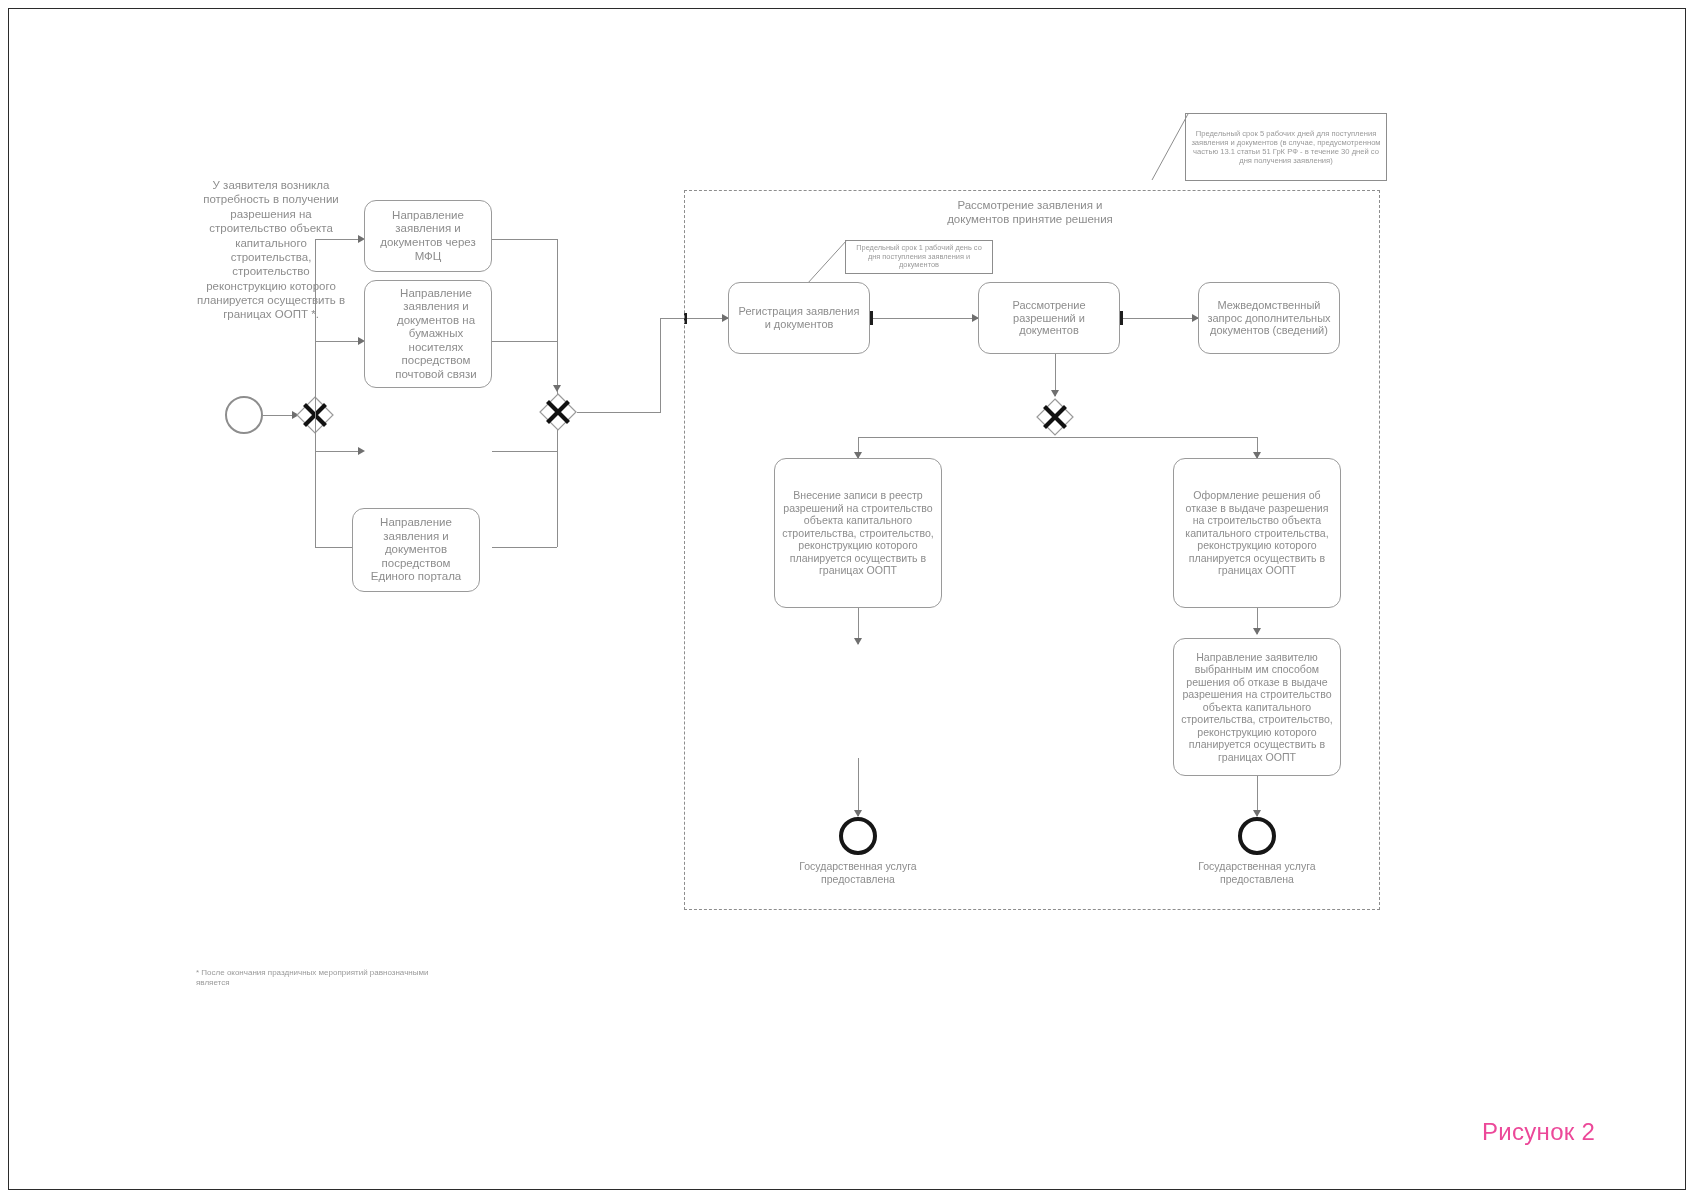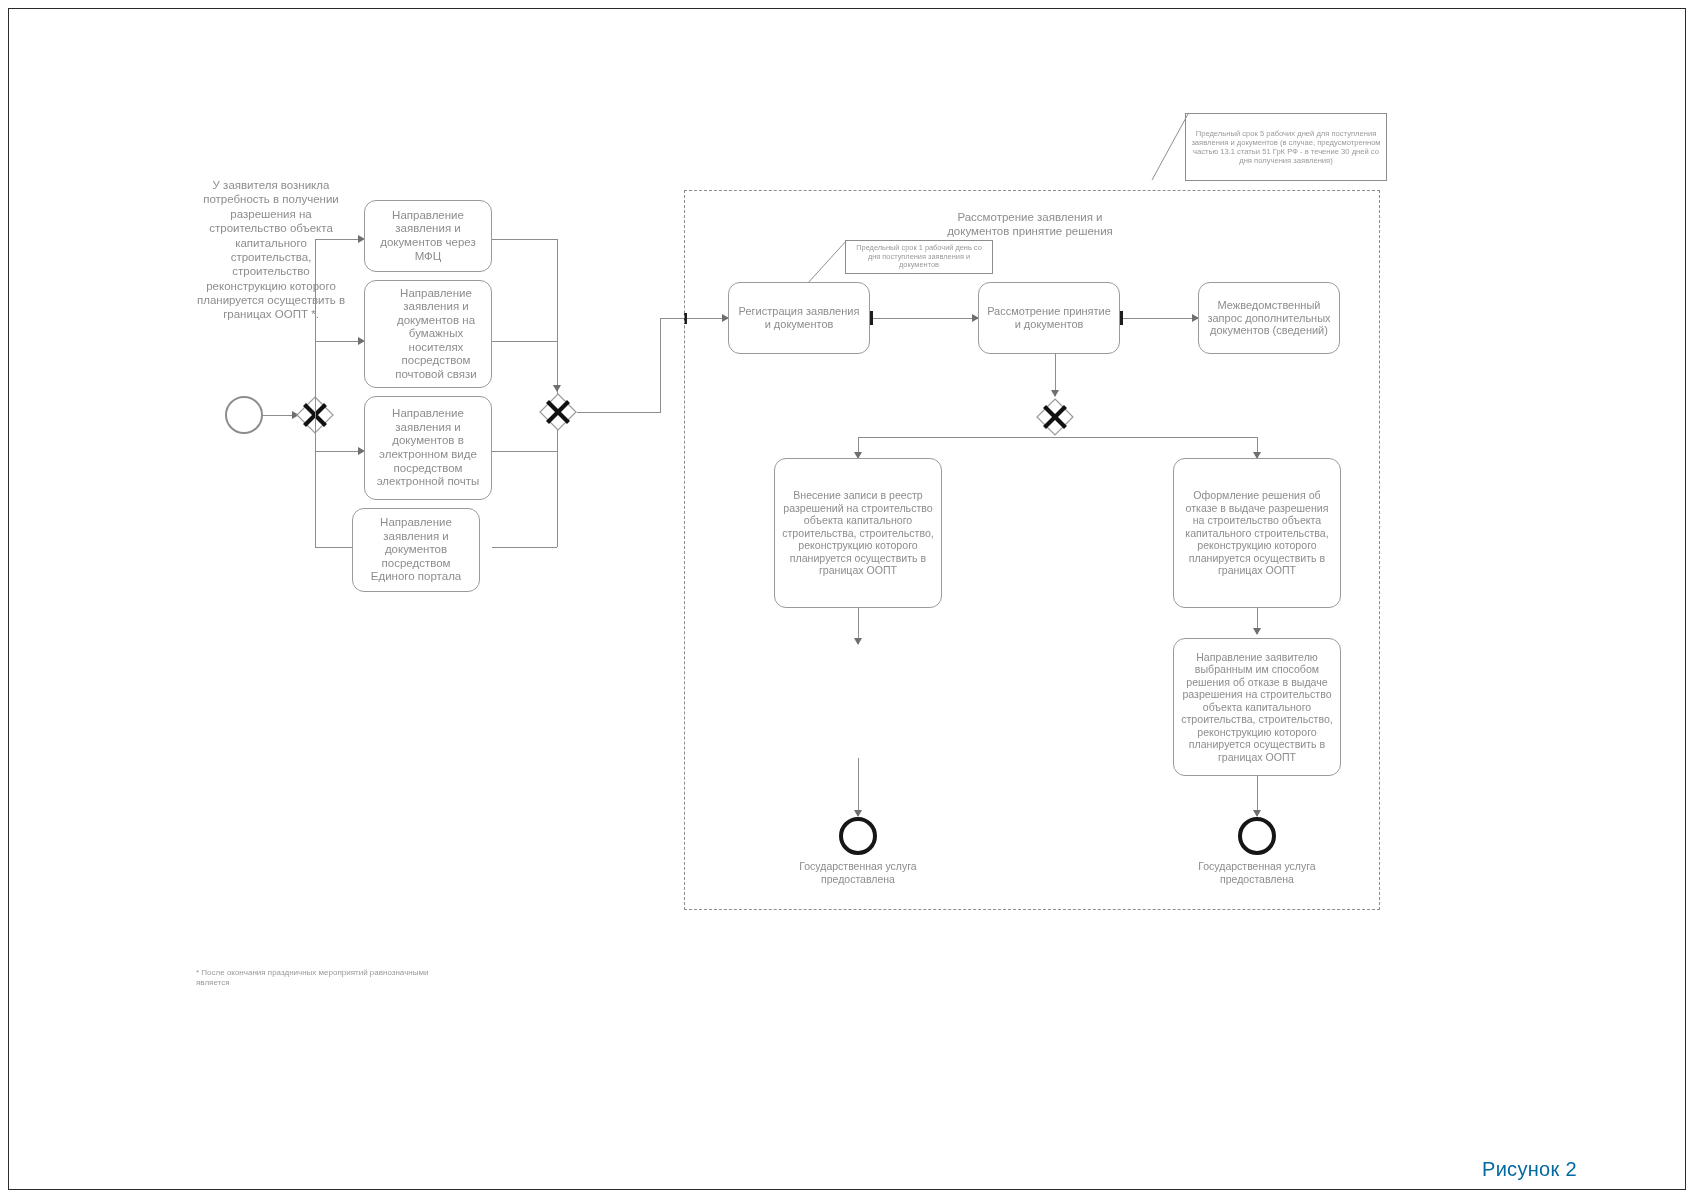--- a/index.html
+++ b/index.html
@@ -41,21 +41,21 @@
   .ln{position:absolute;background:#8d8d8d;}
   .ln.h{height:1px;}
   .ln.v{width:1px;}
   .arrow{position:absolute;width:0;height:0;}
   .arrow.r{border-top:4px solid transparent;border-bottom:4px solid transparent;
            border-left:7px solid #6f6f6f;}
   .arrow.d{border-left:4px solid transparent;border-right:4px solid transparent;
            border-top:7px solid #6f6f6f;}
   .tick{position:absolute;width:3px;background:#1d1d1d;}
 
-  .figcap{position:absolute;color:#0369a1;font-size:20px;letter-spacing:.3px;margin-top:40px;}
+  .figcap{position:absolute;color:#ec4899;font-size:24px;letter-spacing:.3px;}
   .foot{position:absolute;color:#9a9a9a;line-height:1.3;}
 </style>
 </head>
 <body>
 
 <div id="canvas">
 
   <div class="page-border"></div>
 
   <div class="lbl" style="left:196px;top:178px;width:150px;font-size:11.5px;">У заявителя возникла потребность в получении разрешения на строительство объекта капитального строительства, строительство реконструкцию которого планируется осуществить в границах ООПТ *.</div>
@@ -88,23 +88,20 @@
   <div class="arrow r" style="left:358px;top:543px;"></div>
 
   <div class="task" style="left:364px;top:200px;width:128px;height:72px;font-size:11.5px;">
     <span>Направление заявления и документов через МФЦ</span>
   </div>
 
   <div class="task" style="left:364px;top:280px;width:128px;height:108px;font-size:11.5px;padding-left:22px;">
     <span>Направление заявления и документов на бумажных носителях посредством почтовой связи</span>
   </div>
 
-  <div class="task" style="left:364px;top:396px;width:128px;height:104px;font-size:11.5px;">
-    <span>Направление заявления и документов в электронном виде посредством электронной почты</span>
-  </div>
 
   <div class="task" style="left:352px;top:508px;width:128px;height:84px;font-size:11.5px;">
     <span>Направление заявления и документов посредством Единого портала</span>
   </div>
 
   <div class="ln h" style="left:492px;top:239px;width:65px;"></div>
   <div class="ln h" style="left:492px;top:341px;width:65px;"></div>
   <div class="ln h" style="left:492px;top:451px;width:65px;"></div>
   <div class="ln h" style="left:492px;top:547px;width:65px;"></div>
   <div class="ln v" style="left:557px;top:239px;height:308px;"></div>
@@ -119,42 +116,42 @@
   </div>
 
   <div class="ln h" style="left:577px;top:412px;width:83px;"></div>
   <div class="ln v" style="left:660px;top:318px;height:95px;"></div>
   <div class="ln h" style="left:660px;top:318px;width:68px;"></div>
   <div class="tick" style="left:684px;top:313px;height:11px;"></div>
   <div class="arrow r" style="left:722px;top:314px;"></div>
 
   <div class="pool" style="left:684px;top:190px;width:696px;height:720px;"></div>
 
-  <div class="lbl" style="left:930px;top:210px;width:200px;font-size:11.5px;">Рассмотрение заявления и документов принятие решения</div>
+  <div class="lbl" style="left:930px;top:198px;width:200px;font-size:11.5px;">Рассмотрение заявления и документов принятие решения</div>
 
   <div class="note" style="left:845px;top:240px;width:148px;height:34px;font-size:7.4px;">Предельный срок 1 рабочий день со дня поступления заявления и документов</div>
   <svg class="ln" style="left:805px;top:238px;width:46px;height:48px;background:none;">
     <line x1="42" y1="2" x2="2" y2="46" stroke="#8d8d8d" stroke-width="1"></line>
   </svg>
 
   <div class="note" style="left:1185px;top:113px;width:202px;height:68px;font-size:7.6px;">Предельный срок 5 рабочих дней для поступления заявления и документов (в случае, предусмотренном частью 13.1 статьи 51 ГрК РФ - в течение 30 дней со дня получения заявления)</div>
   <svg class="ln" style="left:1150px;top:112px;width:42px;height:72px;background:none;">
     <line x1="38" y1="2" x2="2" y2="68" stroke="#8d8d8d" stroke-width="1"></line>
   </svg>
 
   <div class="task" style="left:728px;top:282px;width:142px;height:72px;font-size:11px;">
     <span>Регистрация заявления и документов</span>
   </div>
 
   <div class="ln h" style="left:870px;top:318px;width:108px;"></div>
   <div class="tick" style="left:870px;top:311px;height:14px;"></div>
   <div class="arrow r" style="left:972px;top:314px;"></div>
 
   <div class="task" style="left:978px;top:282px;width:142px;height:72px;font-size:11px;">
-    <span>Рассмотрение принятие и документов</span>
+    <span>Рассмотрение разрешений и документов</span>
   </div>
 
   <div class="ln h" style="left:1120px;top:318px;width:78px;"></div>
   <div class="tick" style="left:1120px;top:311px;height:14px;"></div>
   <div class="arrow r" style="left:1192px;top:314px;"></div>
 
   <div class="task" style="left:1198px;top:282px;width:142px;height:72px;font-size:11px;">
     <span>Межведомственный запрос дополнительных документов (сведений)</span>
   </div>
 

